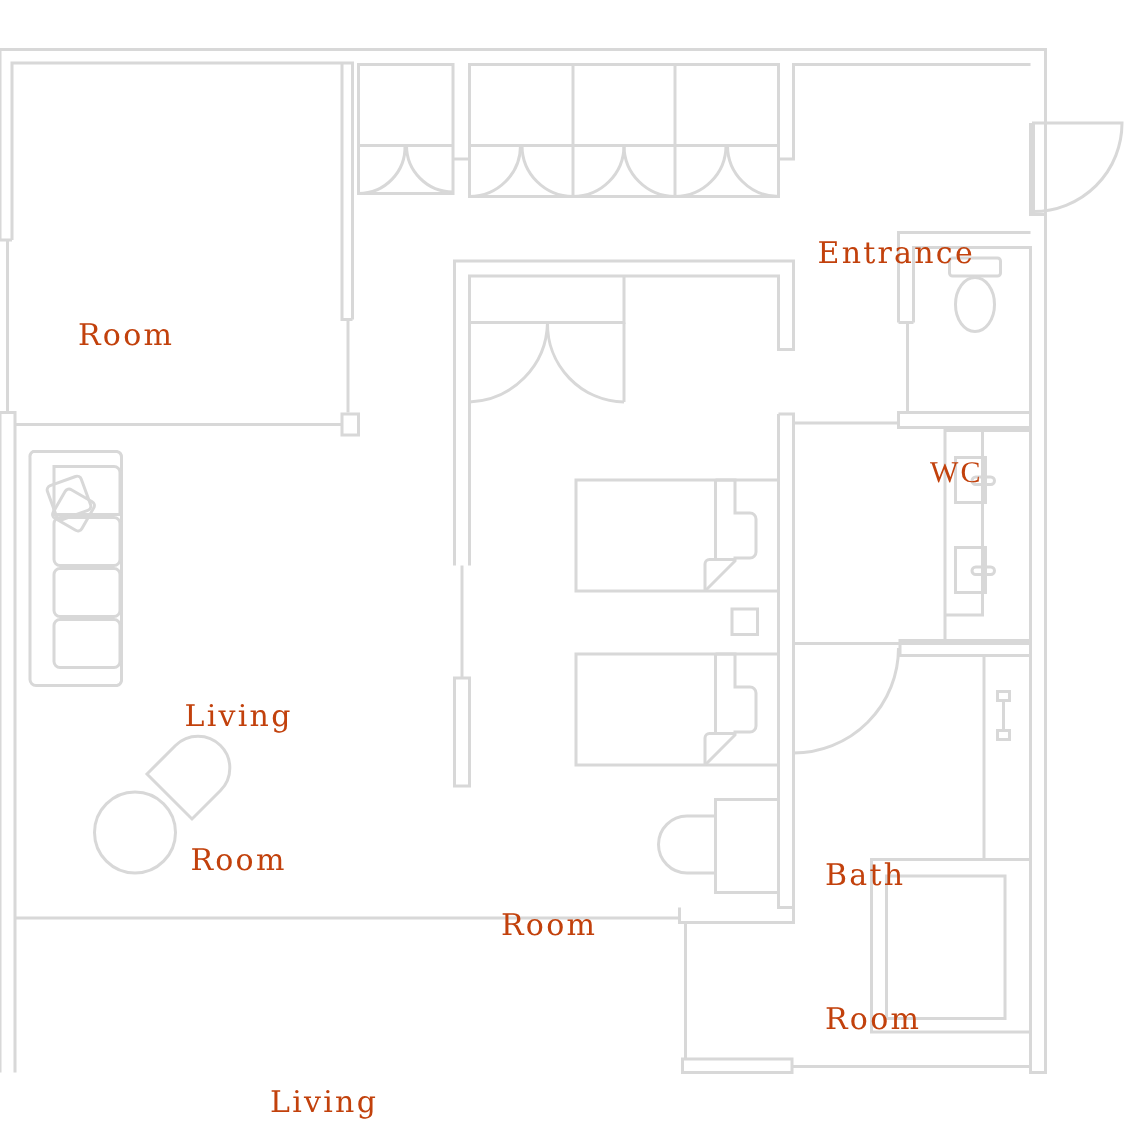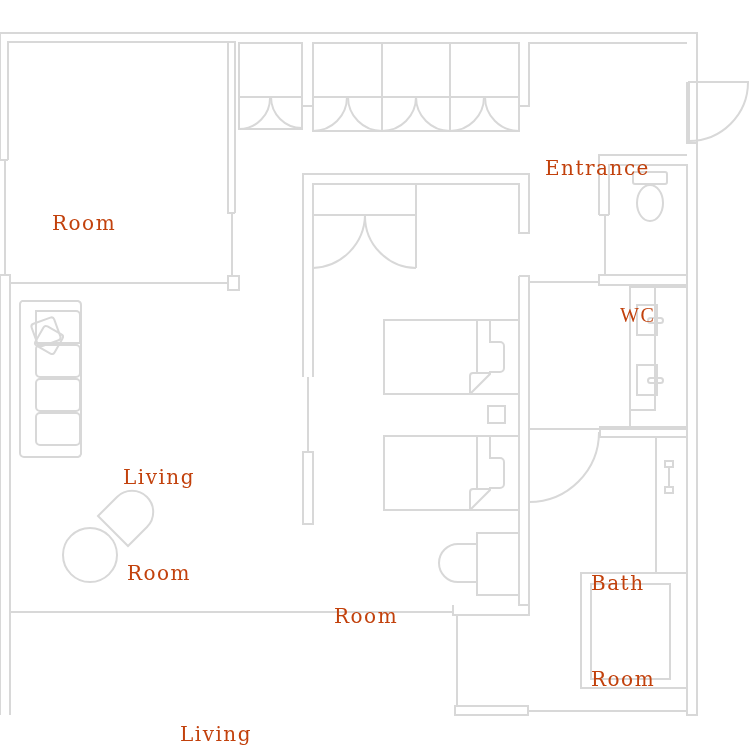--- a/index.html
+++ b/index.html
@@ -169,19 +169,19 @@
 <div class="lbl" style="left:620px; top:235px;font-family:Liberation Serif, serif;">
   <span>WC</span>
 </div>
 <div class="lbl" style="left:123px; top:397px;text-align:center;">
   <span>Living</span>
   <span>Room</span>
 </div>
 <div class="lbl" style="left:334px; top:536px;">
   <span>Room</span>
 </div>
-<div class="lbl" style="left:550px; top:503px;margin-left:41px;">
+<div class="lbl" style="left:550px; top:503px;">
   <span>Bath</span>
   <span>Room</span>
 </div>
 <div class="lbl" style="left:180px; top:654px;">
   <span>Living</span>
 </div>
 
 </body></html>

